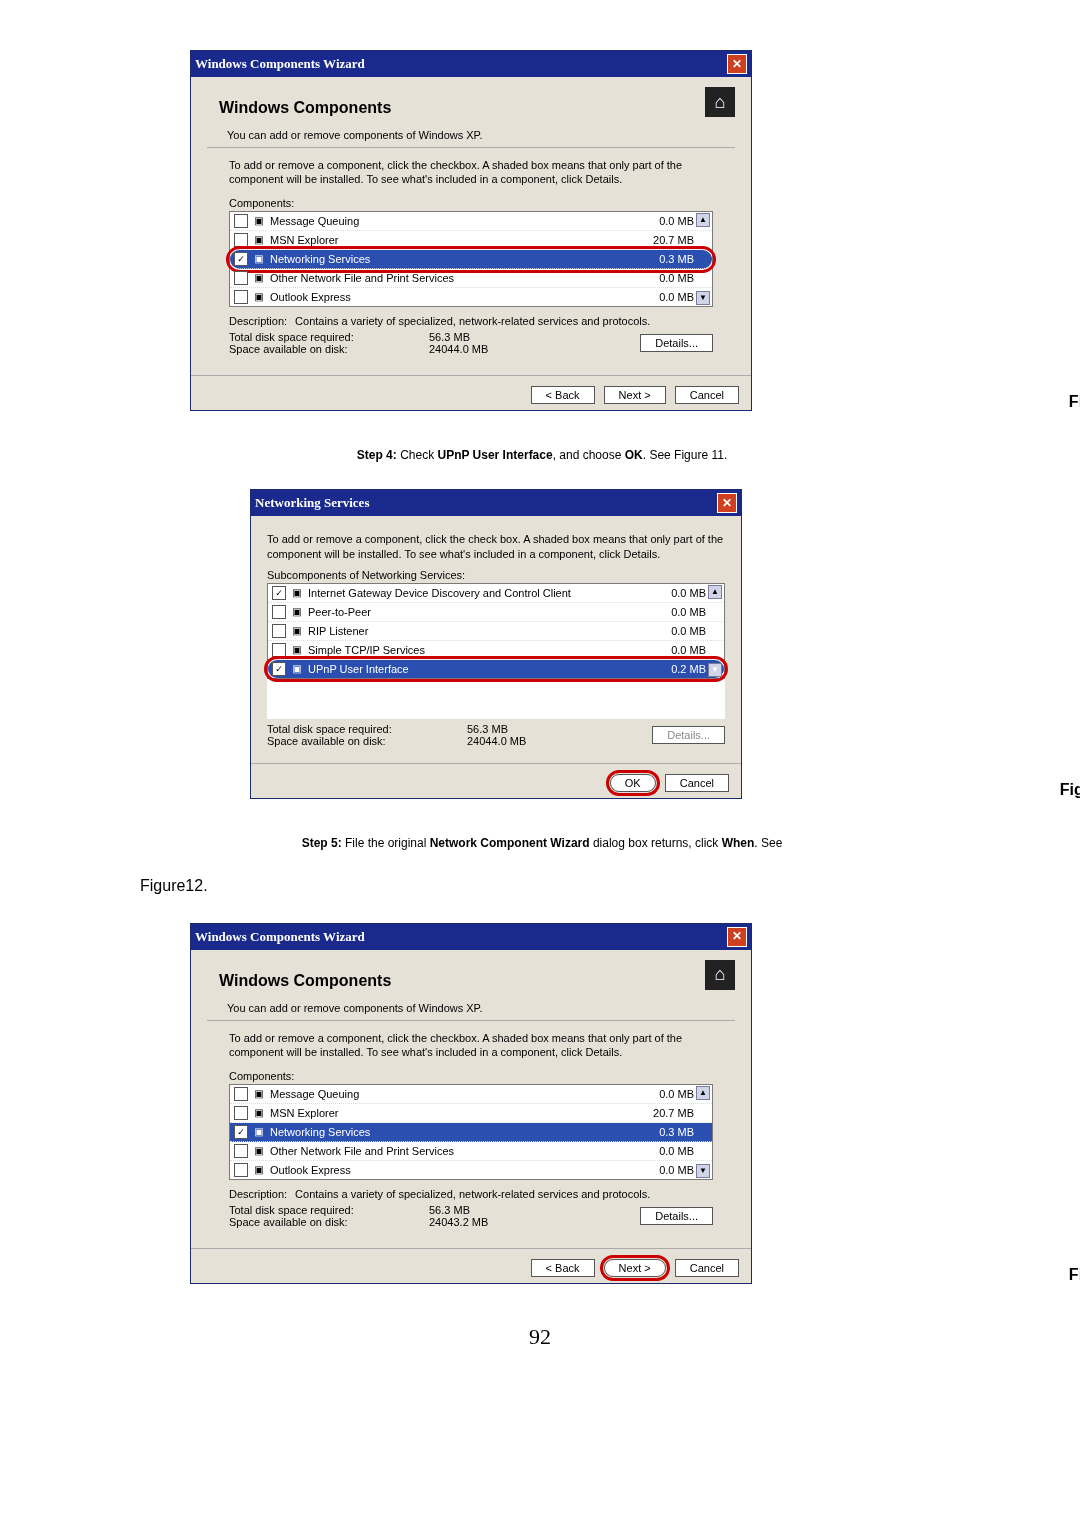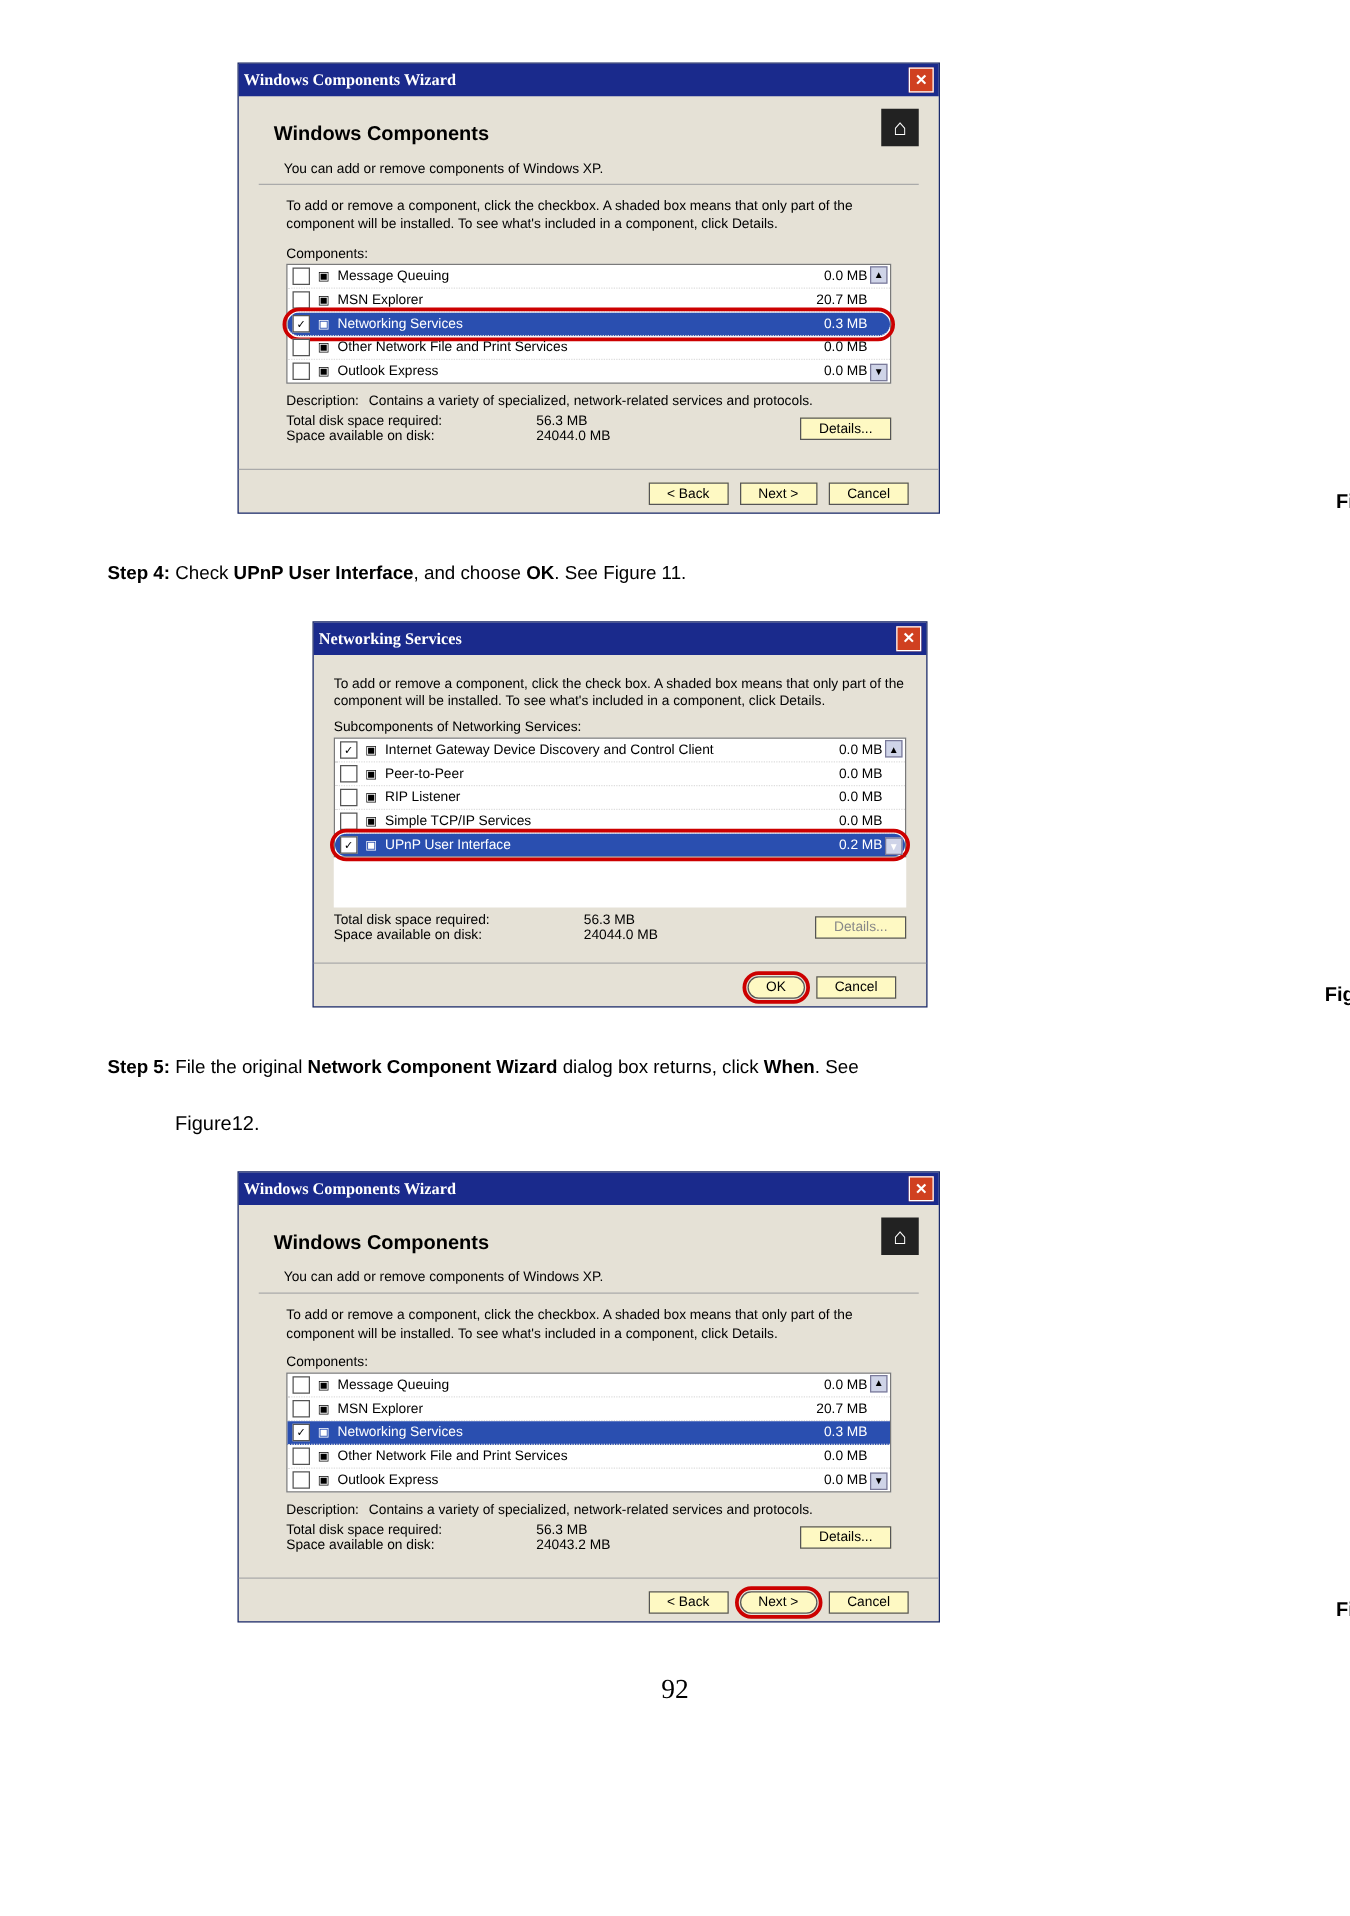--- a/index.html
+++ b/index.html
@@ -161,41 +161,42 @@
     display: flex;
     justify-content: space-between;
     align-items: center;
     font-size: 11px;
     gap: 44px;
   }
   .disk-left div { display: flex; }
   .disk-left .kl { width: 200px; }
   .btn {
     border: 1px solid #555;
-    background: #fef9c3;
+    background: #ffffff;
     padding: 2px 14px;
     font-size: 11px;
     display: inline-block;
   }
   .btn.disabled { color: #888; }
   .btn-row {
     border-top: 1px solid #aaa;
-    padding: 10px 24px 6px 0;
+    padding: 10px 12px 6px 0;
     text-align: right;
   }
   .btn-row .btn { margin-left: 6px; }
   .highlight-red {
     outline: 3px solid #c00;
     border-radius: 14px;
     outline-offset: 1px;
   }
   .step-text {
-    font-size: 15px;
+    font-size: 12px;
     line-height: 2.4;
-    margin: 30px 0 10px 16px;
+    margin: 30px 0 10px 4px;
+    text-align: center;
   }
   .step-text .step-bold { font-weight: bold; }
   .sub-indent {
     margin-left: 70px;
     font-size: 16px;
     line-height: 2.2;
   }
   .page-num {
     text-align: center;
     font-family: "Times New Roman", serif;

